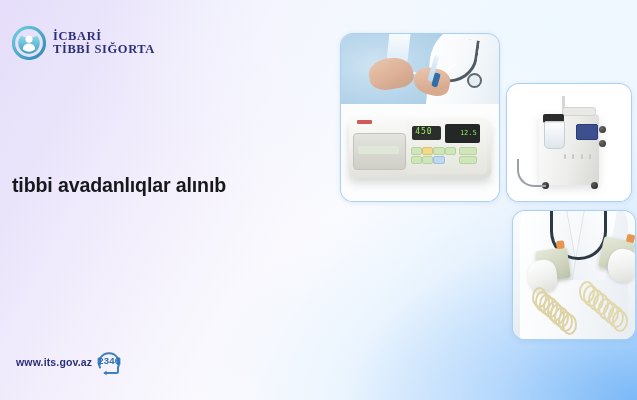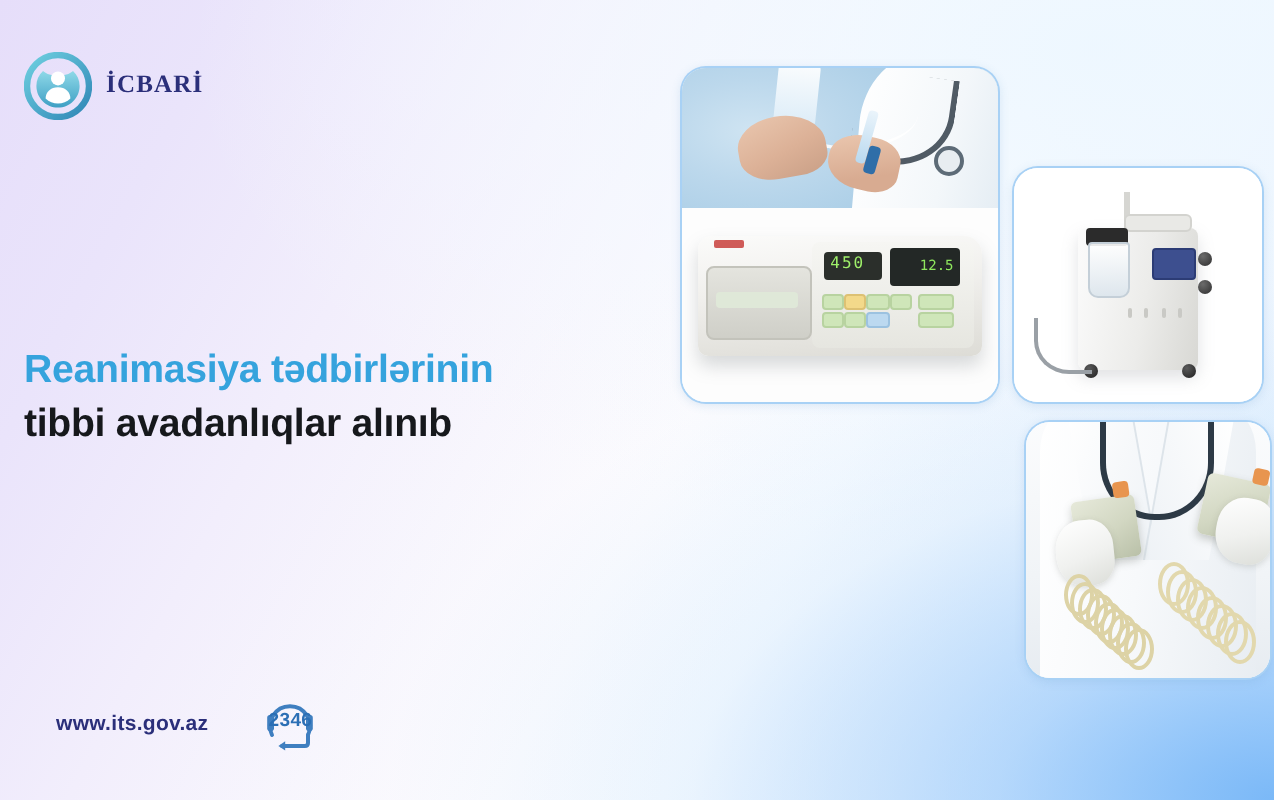--- a/index.html
+++ b/index.html
@@ -29,21 +29,21 @@
   
   .headline{
     position:absolute;left:12px;top:172px;width:316px;
     font-size:19.6px;line-height:27px;font-weight:700;
     color:#1d1d1f;letter-spacing:-.15px;
   }
   .headline .accent{color:#35a3dd;display:block;}
   .headline .rest{color:#16181c;display:block;}
 
   
-  .footer{position:absolute;left:28px;top:348px;display:flex;align-items:center;gap:24px;}
+  .footer{position:absolute;left:16px;top:348px;display:flex;align-items:center;gap:0;}
   .site{color:#2b2f7a;font-size:10.5px;font-weight:600;letter-spacing:.15px;}
   .hotline{position:relative;width:34px;height:28px;}
   .hotline .num{
     position:absolute;left:0;top:7px;width:34px;text-align:center;
     font-size:9.5px;font-weight:700;color:#2b6fb5;letter-spacing:.2px;
   }
 
   
   .card{
     position:absolute;border-radius:13px;overflow:hidden;
@@ -349,25 +349,25 @@
         </defs>
         <circle cx="17" cy="17" r="15.5" fill="none" stroke="url(#lgA)" stroke-width="3.2"></circle>
         <path d="M6.2 17a10.8 10.8 0 0 1 21.6 0a10.8 10.8 0 0 1-21.6 0z" fill="#ffffff" opacity="0.0"></path>
         <path d="M9.5 9.5c3.4 3.2 11.6 3.2 15 0 2.2 2 3.3 4.6 3.3 7.5 0 6-4.9 10.8-10.8 10.8S6.2 23 6.2 17c0-2.9 1.1-5.5 3.3-7.5z" fill="url(#lgB)"></path>
         <circle cx="17" cy="13.2" r="3.5" fill="#ffffff"></circle>
         <path d="M17 17.6c-3.6 0-6.2 2.4-6.2 5.6 1.7 1.6 3.9 2.5 6.2 2.5s4.5-.9 6.2-2.5c0-3.2-2.6-5.6-6.2-5.6z" fill="#ffffff"></path>
       </svg>
     </div>
     <div class="logo-text">
       <div class="logo-l1">İCBARİ</div>
+      <div class="logo-l2">TİBBİ SIĞORTA</div>
     </div>
   </div>
 
   <div class="headline">
-    <span class="accent">Reanimasiya tədbirlərinin</span>
     <span class="rest">tibbi avadanlıqlar alınıb</span>
   </div>
 
   <div class="footer">
     <span class="site">www.its.gov.az</span>
     <span class="hotline">
       <svg viewBox="0 0 34 28" width="34" height="28" aria-hidden="true">
         <path d="M8 19.5A10 10 0 1 1 26 19.5" fill="none" stroke="#3f7fc0" stroke-width="2" stroke-linecap="round"></path>
         <path d="M26 19.5 L26 23.5 Q26 25 24.4 25 L13 25" fill="none" stroke="#3f7fc0" stroke-width="2" stroke-linecap="round"></path>
         <path d="M14.6 22.6 L11.2 25 L14.6 27.3 Z" fill="#3f7fc0"></path>

